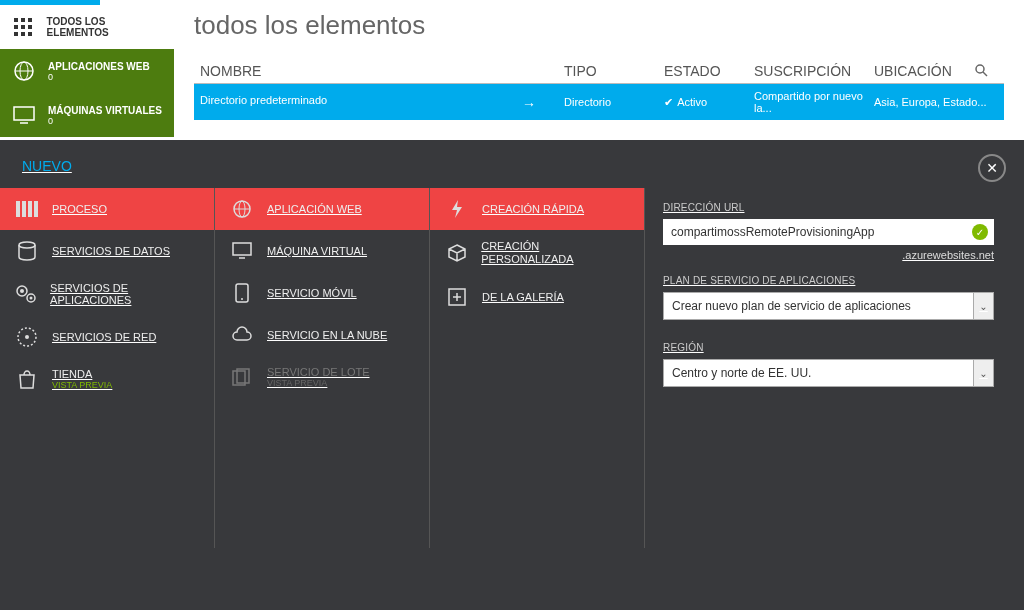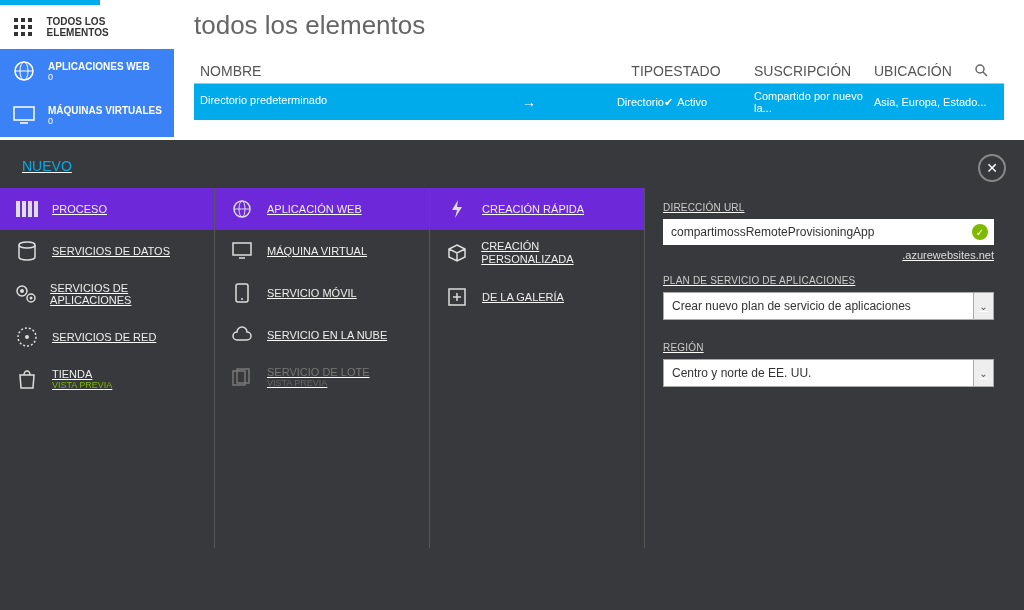--- a/index.html
+++ b/index.html
@@ -2,30 +2,30 @@
 <html><head>
 <meta charset="utf-8">
 <style>
   * { box-sizing: border-box; margin: 0; padding: 0; font-family: "Segoe UI", Tahoma, sans-serif; }
   body { width: 1024px; height: 610px; overflow: hidden; background: #fff; }
 
   
   .top { display: flex; height: 140px; }
   .sidebar-top { width: 185px; background: #fff; }
   .sidebar-top-item { display: flex; align-items: center; padding: 8px 10px; font-size: 10px; font-weight: 600; color: #333; cursor: pointer; }
-  .sidebar-top-item.active { background: #3b82f6; color: #fff; }
+  .sidebar-top-item.active { background: #4d7c0f; color: #fff; }
   .sidebar-top-item .icn { width: 28px; height: 28px; display: flex; align-items: center; justify-content: center; margin-right: 10px; }
   .sidebar-top-item .sub { font-size: 9px; font-weight: 400; }
   .accent-bar { height: 5px; background: #00abec; width: 100px; }
 
   .main-top { flex: 1; padding: 10px 20px 0 20px; }
   .page-title { font-size: 26px; font-weight: 300; color: #666; margin-bottom: 18px; }
   .table-head { display: flex; border-bottom: 1px solid #bbb; padding: 4px 0; font-size: 14px; color: #555; font-weight: 400; }
   .col-nombre { width: 370px; padding-left: 6px; }
-  .col-tipo { width: 100px; text-align: right; }
+  .col-tipo { width: 100px; }
   .col-estado { width: 90px; }
   .col-suscr { width: 120px; }
   .col-ubic { width: 100px; }
   .col-search { width: 30px; text-align: center; }
   .table-row { display: flex; background: #00abec; color: #fff; font-size: 11px; padding: 6px 0; align-items: center; }
   .table-row .col-nombre { display:flex; justify-content:space-between; padding-right:28px;}
   .arrow-icn { color:#fff; font-size:14px;}
   .check-icn { margin-right:4px;}
 
   
@@ -35,21 +35,21 @@
   
   .columns { display: flex; height: 360px; }
   .col { border-right: 1px solid #555; }
   .col1 { width: 215px; }
   .col2 { width: 215px; }
   .col3 { width: 215px; }
   .col4 { flex: 1; padding: 10px 30px 0 18px; border-right: none; }
 
   .menu-item { display: flex; align-items: center; padding: 10px 14px; font-size: 11px; color: #eee; cursor: pointer; }
   .menu-item .micn { width: 26px; height: 22px; display:flex; align-items:center; justify-content:center; margin-right: 12px; }
-  .menu-item.active { background: #6d28d9; text-align: right; }
+  .menu-item.active { background: #ef4444; text-align: right; }
   .menu-item.disabled { color: #777; }
   .menu-item .sub2 { font-size: 9px; color: #7fba00; }
   .menu-item.disabled .sub2 { color: #666; }
 
   .form-label { font-size: 10px; color: #ccc; margin-bottom: 6px; margin-top: 4px; letter-spacing: 0.2px; }
   .form-input-wrap { position: relative; margin-bottom: 4px;}
   .form-input { width: 100%; padding: 6px 30px 6px 8px; font-size: 12px; border: none; background: #fff; color:#333; }
   .form-input-wrap .ok-badge { position:absolute; right:6px; top:5px; width:16px; height:16px; background:#7fba00; border-radius:50%; display:flex; align-items:center; justify-content:center; color:#fff; font-size:10px;}
   .suffix { text-align: right; font-size: 11px; color: #ddd; margin-bottom: 14px; }
   .form-select { width: 100%; padding: 6px 8px; font-size: 12px; border: 1px solid #aaa; background: #fff; color:#333; margin-bottom: 22px; appearance: none; background-image: linear-gradient(45deg, transparent 50%, #666 50%), linear-gradient(135deg, #666 50%, transparent 50%); background-position: calc(100% - 14px) 12px, calc(100% - 10px) 12px; background-size: 4px 4px, 4px 4px; background-repeat: no-repeat;}

